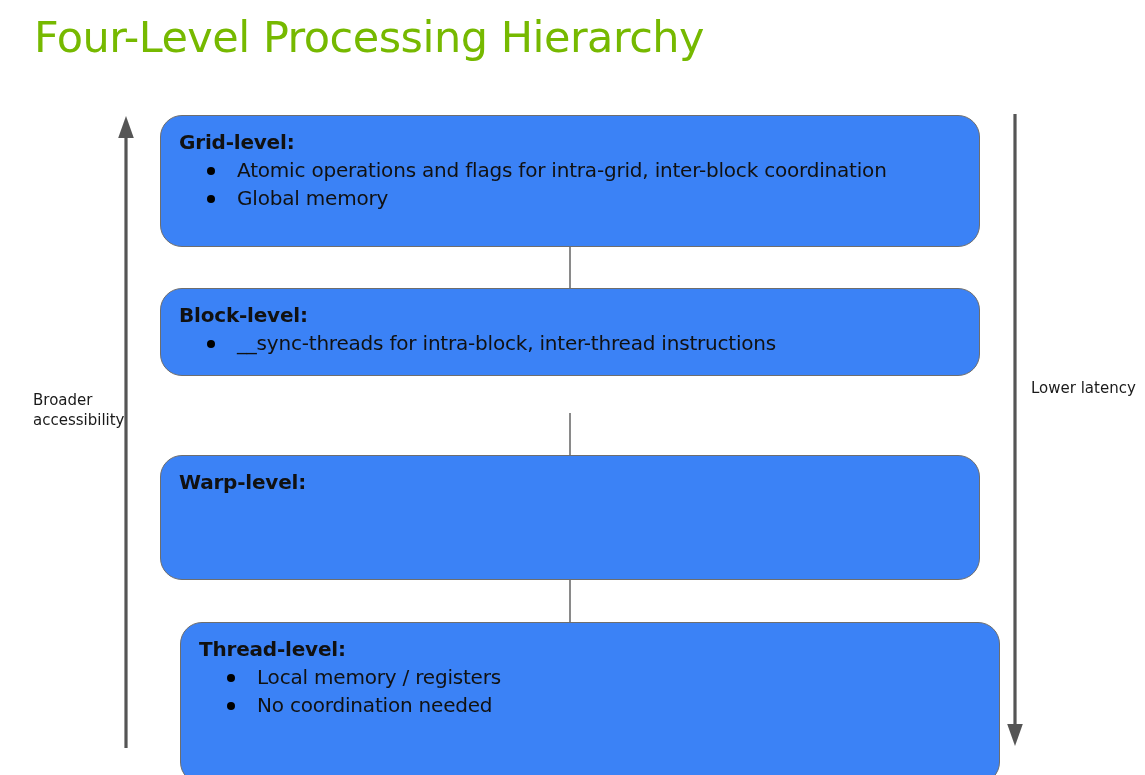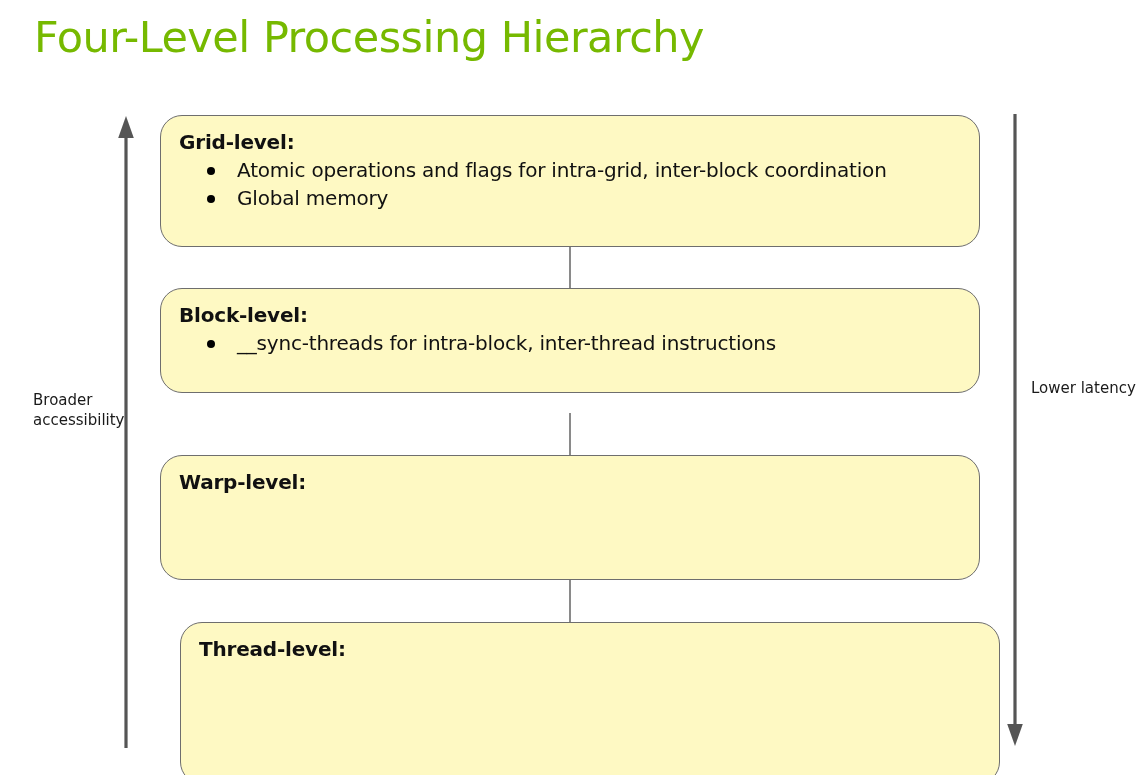--- a/index.html
+++ b/index.html
@@ -57,21 +57,21 @@
     width: 2px;
     background: #8a8a8a;
   }
 
   
   .level-box {
     position: absolute;
     left: 160px;
     width: 820px;
     box-sizing: border-box;
-    background: #fef9c3;
+    background: #3b82f6;
     border: 1.4px solid #6e6e6e;
     border-radius: 22px;
     padding: 14px 18px 10px 18px;
   }
   .level-heading {
     font-size: 20px;
     font-weight: bold;
     color: #111111;
     margin: 0 0 2px 0;
     letter-spacing: -0.2px;
@@ -133,31 +133,41 @@
         <span class="bullet-dot"></span>
         <span>Atomic operations and flags for intra-grid, inter-block coordination</span>
       </li>
       <li>
         <span class="bullet-dot"></span>
         <span>Global memory</span>
       </li>
     </ul>
   </div>
 
-  <div class="level-box" style="top:288px; height:105px;">
+  <div class="level-box" style="top:288px; height:88px;">
     <div class="level-heading">Block-level:</div>
     <ul class="level-list">
       <li>
         <span class="bullet-dot"></span>
         <span>__sync-threads for intra-block, inter-thread instructions</span>
       </li>
     </ul>
   </div>
 
   <div class="level-box" style="top:455px; height:125px;">
     <div class="level-heading">Warp-level:</div>
   </div>
 
   <div class="level-box" style="top:622px; height:162px;margin-left:20px;">
     <div class="level-heading">Thread-level:</div>
+    <ul class="level-list">
+      <li>
+        <span class="bullet-dot"></span>
+        <span>Local memory / registers</span>
+      </li>
+      <li>
+        <span class="bullet-dot"></span>
+        <span>No coordination needed</span>
+      </li>
+    </ul>
   </div>
 
 </div>
 
 </body></html>

